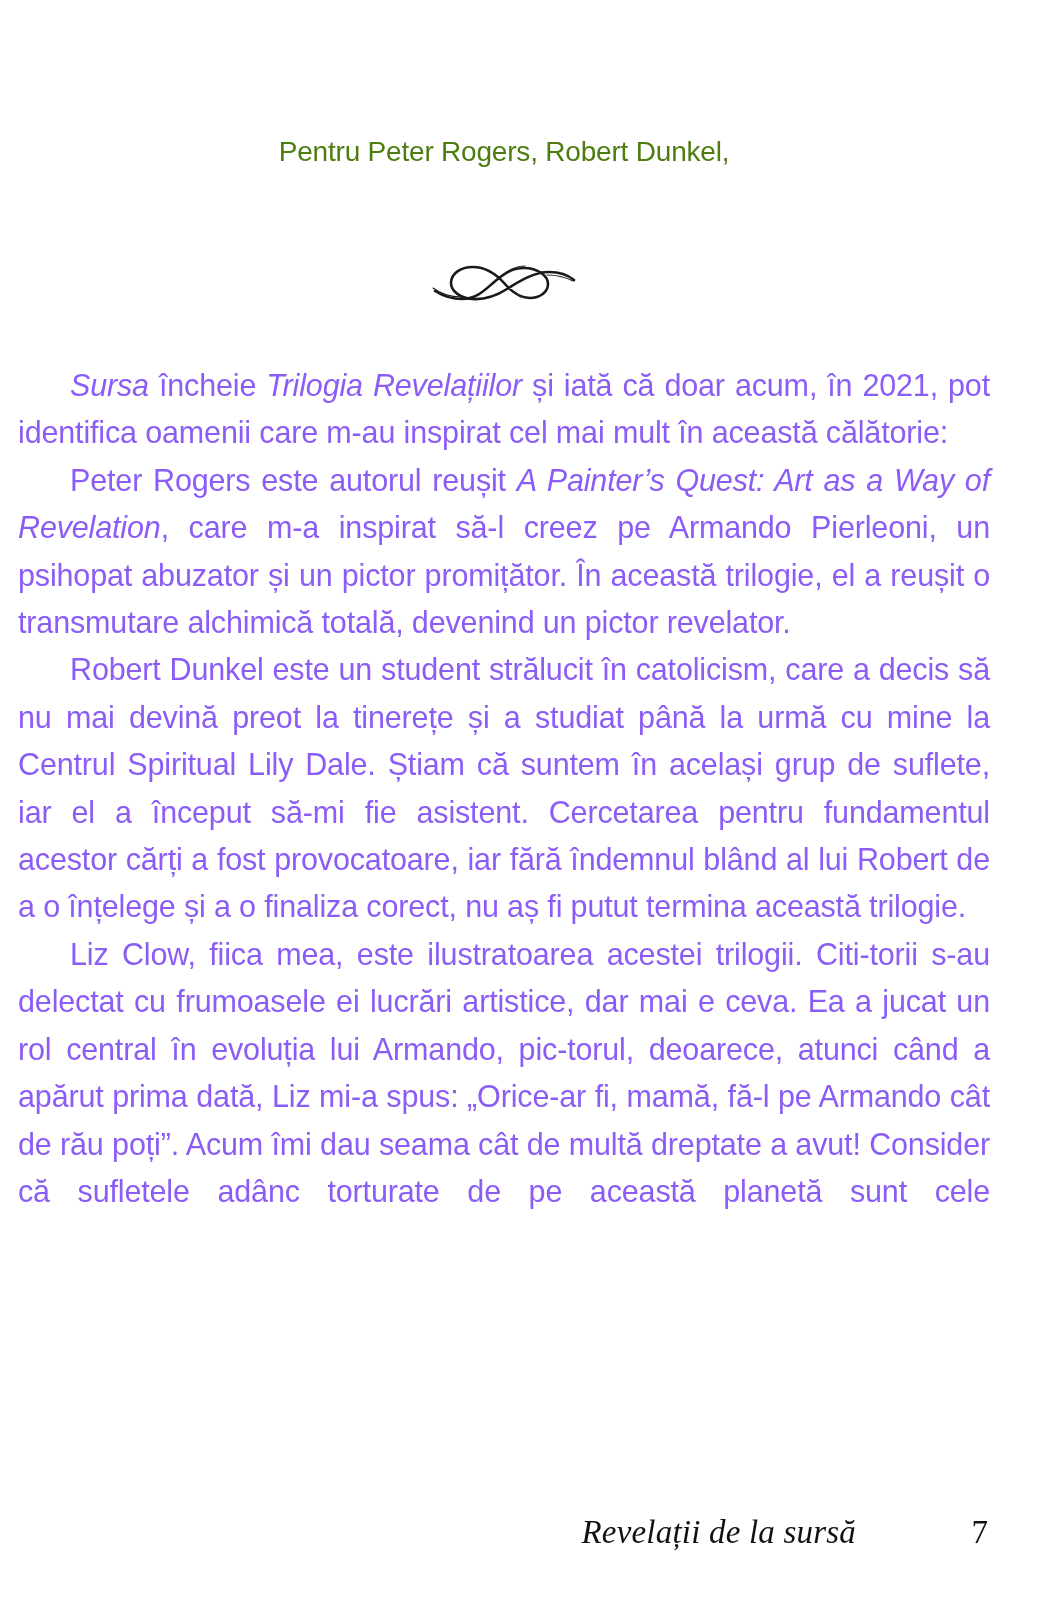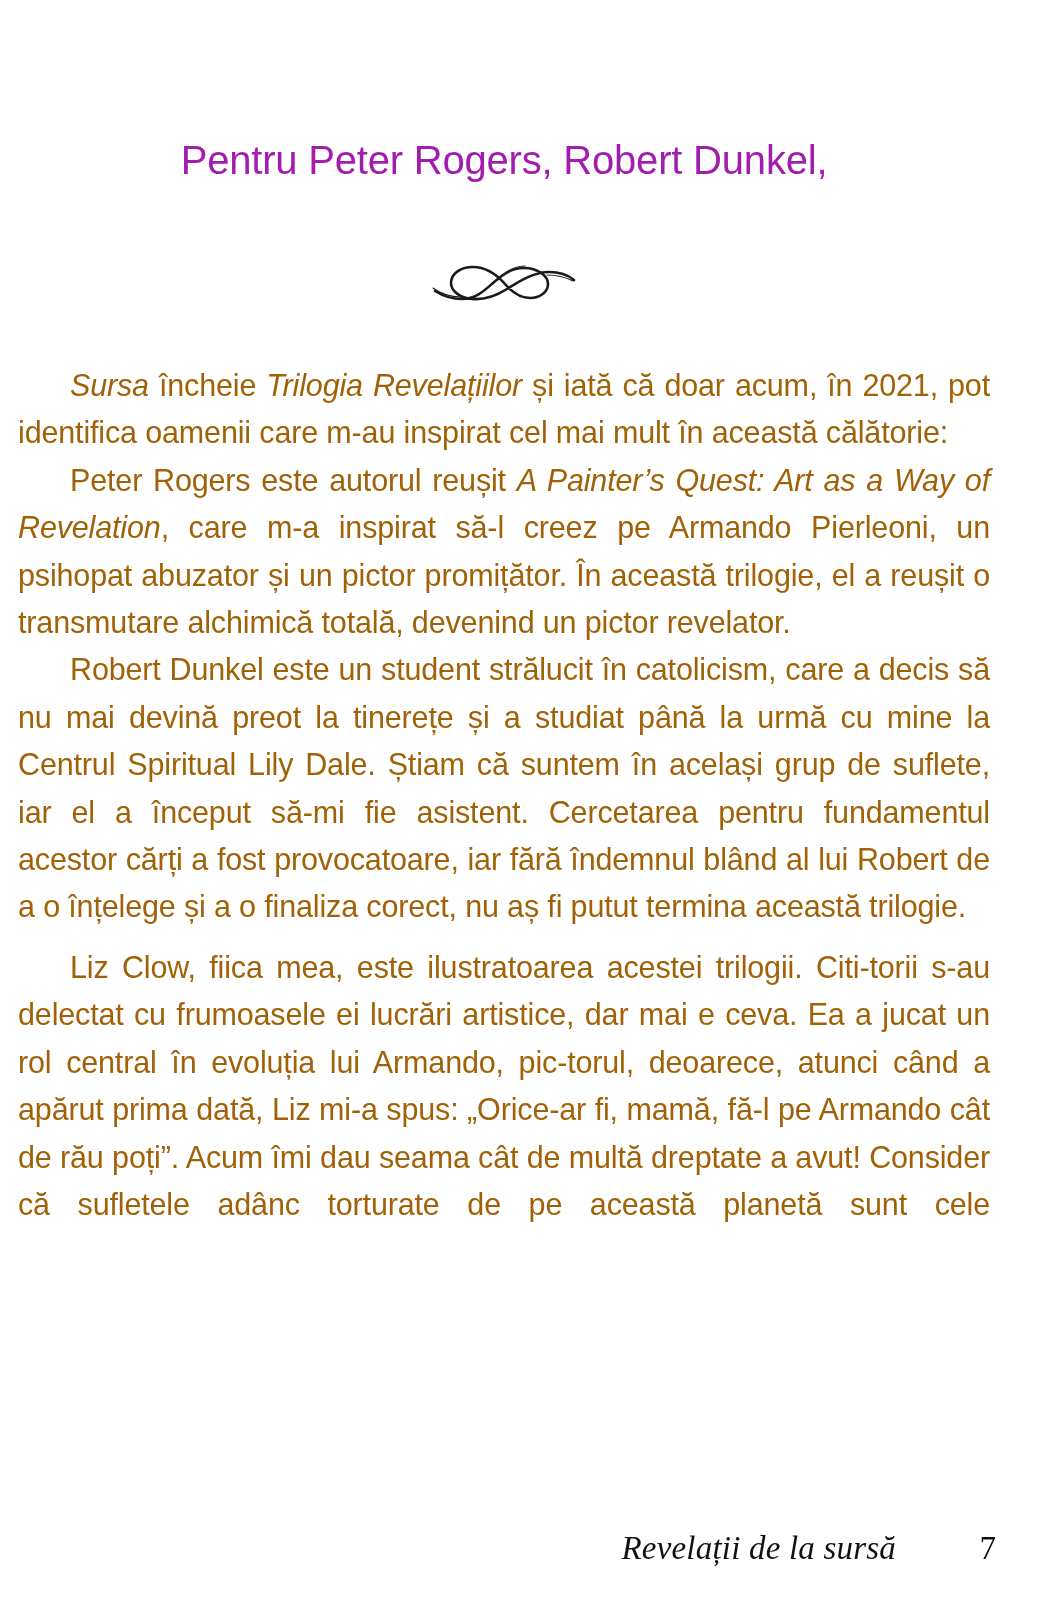--- a/index.html
+++ b/index.html
@@ -18,25 +18,25 @@
     -webkit-font-smoothing: antialiased;
   }
 
   
   .dedication-title {
     position: absolute;
     left: 18px;
     top: 104px;
     width: 972px;
     text-align: center;
-    font-size: 40px;
+    font-size: 28px;
     line-height: 58px;
     font-weight: 400;
     letter-spacing: -0.2px;
-    color: #a21caf;
+    color: #4d7c0f;
   }
   .dedication-title .tline { display: block; white-space: nowrap; }
 
   
   .ornament {
     position: absolute;
     left: 0;
     top: 258px;
     width: 1008px;
     text-align: center;
@@ -47,47 +47,47 @@
   
   .body-text {
     position: absolute;
     left: 18px;
     top: 362px;
     width: 972px;
     font-size: 30.5px;
     line-height: 47.4px;
     text-align: justify;
     text-justify: inter-word;
-    color: #a16207;
+    color: #8b5cf6;
     letter-spacing: -0.15px;
   }
   .body-text p {
     margin: 0;
     text-indent: 52px;
     text-align: justify;
   }
   .body-text p.last-line-justify {
     
     text-align-last: justify;
-    margin-top: 13px;
   }
   .body-text i, .body-text em {
     font-style: italic;
   }
 
   
   .footer {
     position: absolute;
-    left: 24px;
+    left: 16px;
     top: 1512px;
     width: 972px;
     height: 56px;
     display: flex;
-    align-items: flex-end;
+    align-items: flex-start;
     justify-content: flex-end;
+    gap: 32px;
   }
   .footer-running-head {
     font-family: "Liberation Serif", serif;
     font-style: italic;
     font-size: 33px;
     line-height: 40px;
     color: #111111;
     letter-spacing: 0.2px;
   }
   .footer-page-number {

